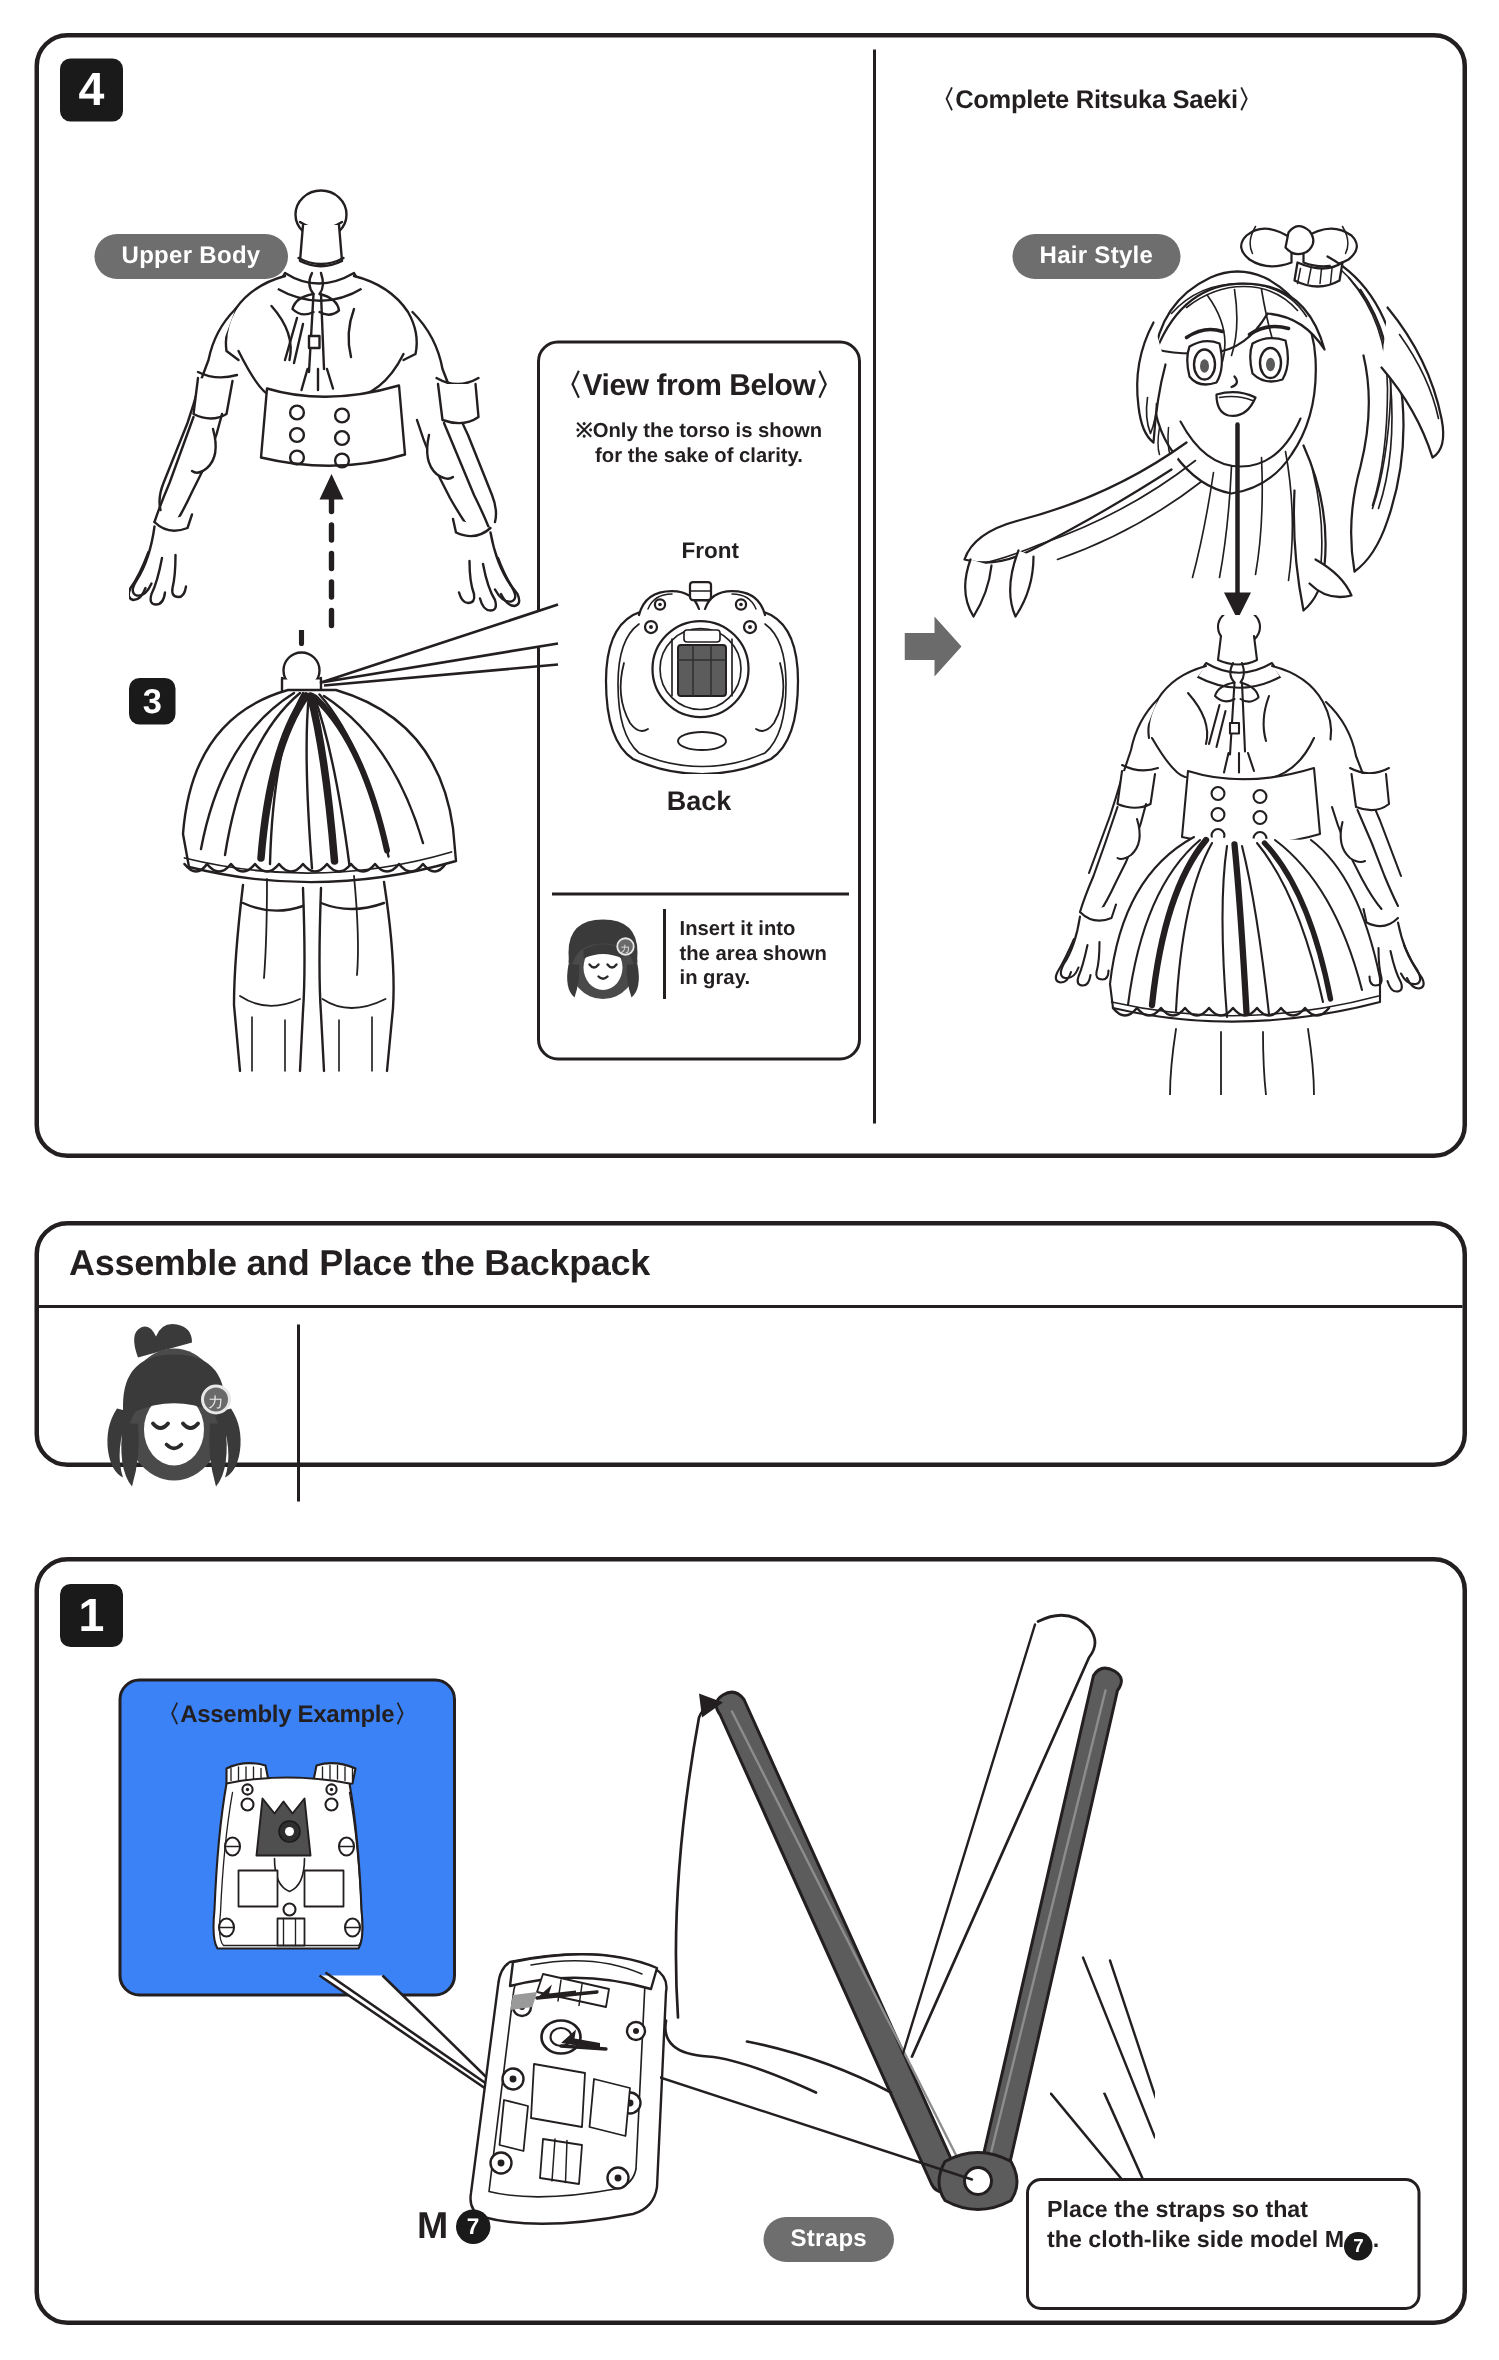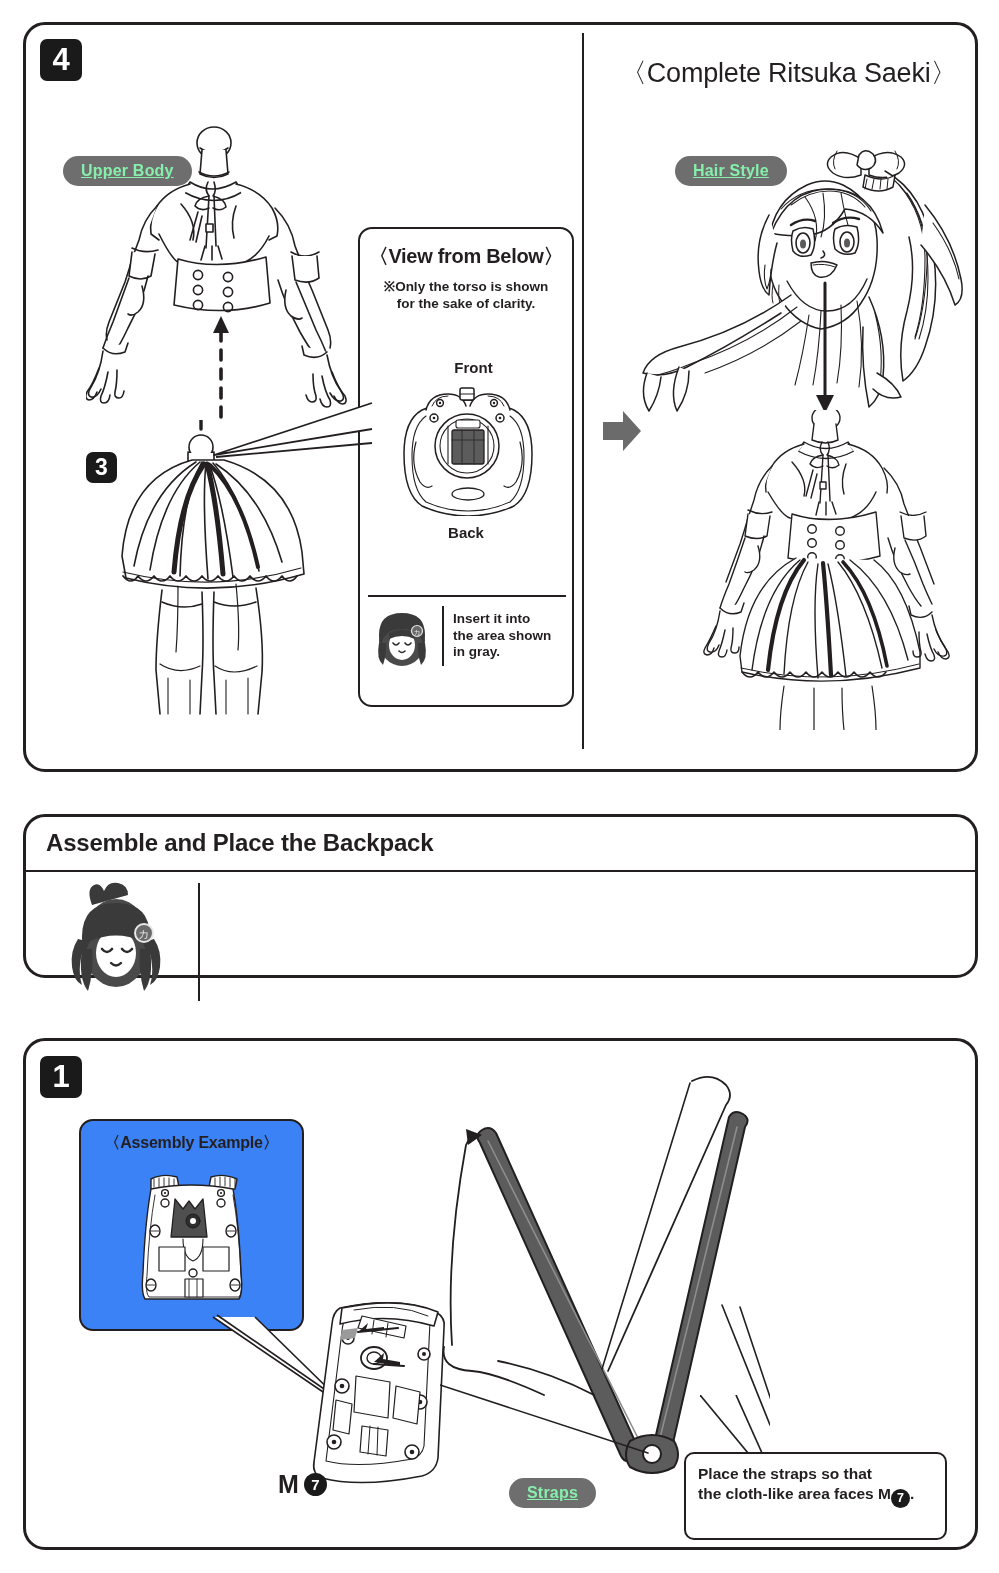--- a/index.html
+++ b/index.html
@@ -43,54 +43,53 @@
     letter-spacing: 0;
   }
   #badge-step4 { left: 14px; top: 14px; width: 42px; height: 42px; font-size: 31px; }
   #badge-step3 { left: 60px; top: 427px; width: 31px; height: 31px; font-size: 23px; }
   #badge-step1 { left: 14px; top: 15px; width: 42px; height: 42px; font-size: 31px; }
 
   
   .pill {
     position: absolute;
     background: #6e6e6e;
-    color: #86efac;
+    color: #ffffff;
     border-radius: 999px;
     font-size: 16px;
     font-weight: bold;
     display: flex;
     align-items: center;
     justify-content: center;
     padding: 0 18px;
     height: 30px;
     white-space: nowrap;
     letter-spacing: 0.2px;
-    text-decoration: underline;
   }
   #pill-upper-body { left: 37px;  top: 131px; }
   #pill-hair-style { left: 649px; top: 131px; }
   #pill-straps     { left: 509px; top: 1478px; }
 
   
   #step4-divider {
     position: absolute;
     left: 556px;
     top: 8px;
     width: 2px;
     height: 716px;
     background: #231f20;
   }
 
   
   #complete-title {
     position: absolute;
     left: 594px;
     top: 30px;
-    font-size: 27px;
-    font-weight: normal;
+    font-size: 17px;
+    font-weight: bold;
     white-space: nowrap;
     letter-spacing: -0.2px;
   }
 
   
   #transition-arrow {
     position: absolute;
     left: 577px;
     top: 386px;
     width: 38px;
@@ -134,21 +133,21 @@
     text-align: center;
     font-size: 15px;
     font-weight: bold;
     padding-left: 15px;
   }
   #label-back {
     position: absolute;
     left: 0; right: 0;
     top: 295px;
     text-align: center;
-    font-size: 15px;
+    font-size: 18px;
     font-weight: bold;
   }
   #torso-art {
     position: absolute;
     left: 36px;
     top: 155px;
     width: 144px;
     height: 132px;
   }
 
@@ -788,15 +787,15 @@
 
 <div id="strap-bubble-tails">
   <svg class="svgfill" viewBox="0 0 130 60" fill="none" stroke="#231f20" stroke-width="1.7">
     <path d="M0 0 L48 58"></path>
     <path d="M36 0 L62 58"></path>
   </svg>
 </div>
 <div id="strap-bubble">
   <div>Place the straps so that</div>
   <div>
-    <span>the cloth-like area faces M</span><span class="circnum">7</span><span>.</span>
+    <span>the cloth-like side model M</span><span class="circnum">7</span><span>.</span>
   </div>
 </div>
 
 </body></html>

